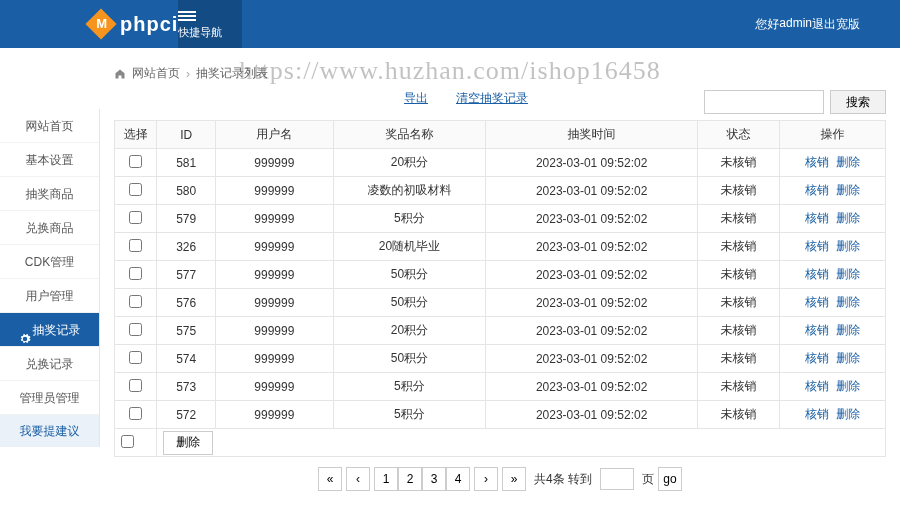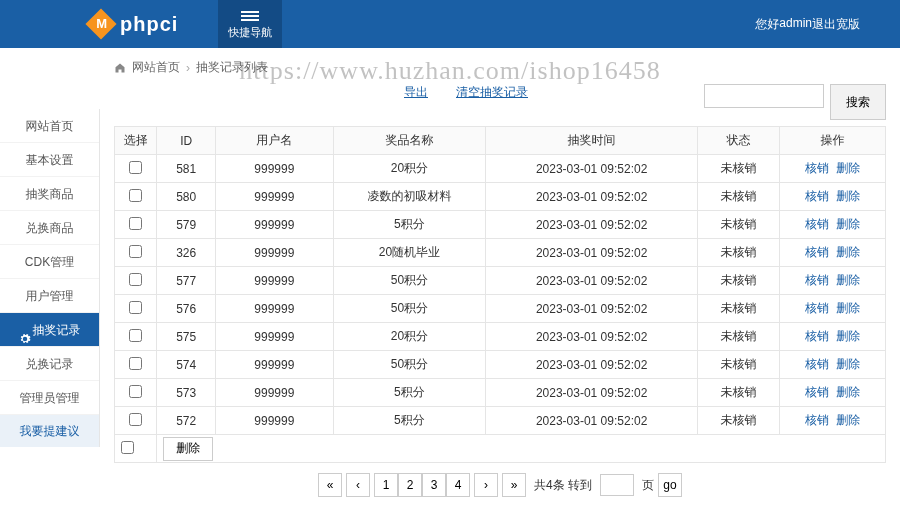--- a/index.html
+++ b/index.html
@@ -3,21 +3,21 @@
 <meta charset="utf-8">
 <style>
 * { margin: 0; padding: 0; box-sizing: border-box; }
 body { font-family: "Microsoft YaHei", Arial, sans-serif; font-size: 12px; color: #333; background: #fff; width: 900px; height: 508px; overflow: hidden; position: relative; }
 
 .topbar { height: 48px; background: #1a5fa5; display: flex; align-items: center; color: #fff; }
 .logo-area { display: flex; align-items: center; padding-left: 90px; }
 .logo-icon { width: 22px; height: 22px; background: #f7941e; transform: rotate(45deg); margin-right: 8px; position: relative; }
 .logo-icon::after { content: 'M'; position: absolute; color: #fff; font-weight: bold; font-size: 13px; transform: rotate(-45deg); top: 3px; left: 6px; }
 .logo-text { font-size: 20px; font-weight: bold; color: #fff; letter-spacing: 1px; }
-.quick-nav { margin-left: 40px; background: #134b85; height: 48px; width: 64px; display: flex; flex-direction: column; align-items: center; justify-content: center; font-size: 11px; }
+.quick-nav { background: #134b85; height: 48px; width: 64px; display: flex; flex-direction: column; justify-content: center; font-size: 11px; }
 .quick-nav-icon { width: 18px; height: 14px; margin-bottom: 2px; }
 .quick-nav-icon span { display: block; height: 2px; background: #fff; margin: 2px 0; }
 .topbar-right { margin-left: auto; padding-right: 40px; font-size: 12px; display: flex; }
 .topbar-right span { cursor: pointer; }
 
 .main { display: flex; height: 460px; align-items: center; }
 .sidebar { width: 100px; border-right: 1px solid #e5e5e5; background: #fff; display: flex; flex-direction: column; }
 .sidebar-item { height: 34px; line-height: 34px; text-align: center; font-size: 12px; color: #555; cursor: pointer; border-bottom: 1px solid #f2f2f2; }
 .sidebar-item.active { background: #1a5fa5; color: #fff; display: flex; align-items: center; justify-content: center; gap: 2px; }
 .gear-icon { width: 12px; height: 12px; display: inline-block; }
@@ -27,21 +27,21 @@
 .content { flex: 1; padding: 10px 14px; overflow: hidden; }
 .crumb { display: flex; align-items: center; gap: 6px; font-size: 12px; color: #666; margin-bottom: 8px; }
 .home-icon { width: 12px; height: 12px; }
 .crumb-sep { color: #aaa; }
 
 .toolbar { display: flex; margin-bottom: 6px; }
 .toolbar-links { margin-left: 290px; display: flex; gap: 28px; color: #1a5fa5; }
 .toolbar-links span { cursor: pointer; text-decoration: underline; }
 .search-wrap { margin-left: auto; display: flex; gap: 6px; }
 .search-input { width: 120px; height: 24px; border: 1px solid #ccc; padding: 0 4px; font-size: 12px; }
-.search-btn { width: 56px; height: 36px; background: #f2f2f2; border: 1px solid #ccc; font-size: 12px; cursor: pointer; }
+.search-btn { width: 56px; height: 24px; background: #f2f2f2; border: 1px solid #ccc; font-size: 12px; cursor: pointer; }
 
 table { width: 100%; border-collapse: collapse; font-size: 12px; }
 th, td { border: 1px solid #e5e5e5; text-align: center; height: 28px; }
 th { background: #fafafa; font-weight: normal; color: #333; }
 .cb-col { width: 36px; }
 .id-col { width: 50px; }
 .user-col { width: 100px; }
 .prize-col { width: 130px; }
 .time-col { width: 180px; }
 .status-col { width: 70px; }

